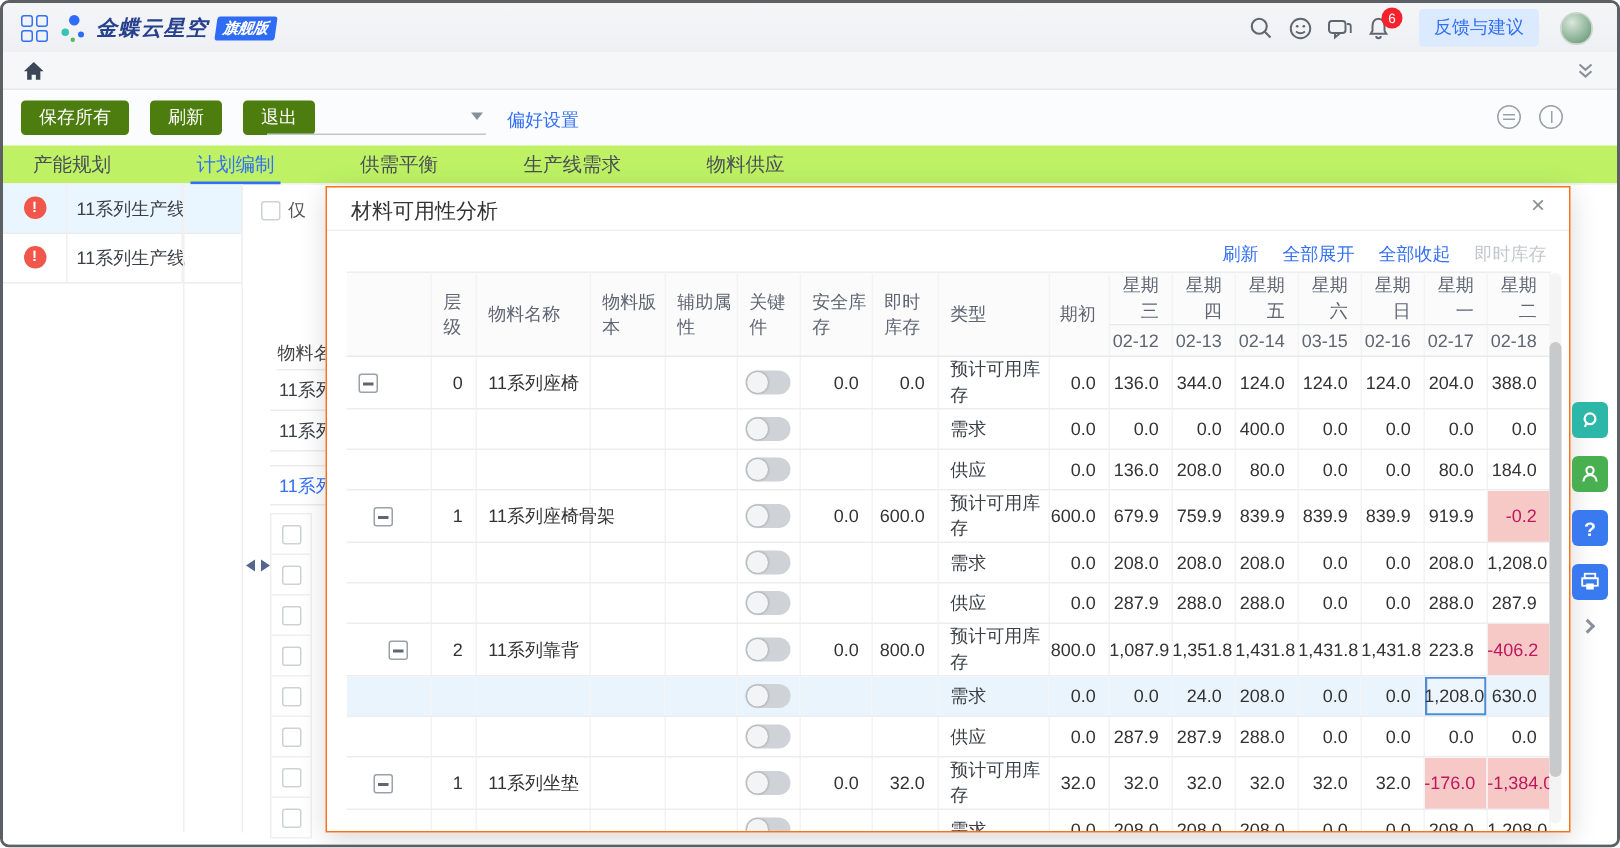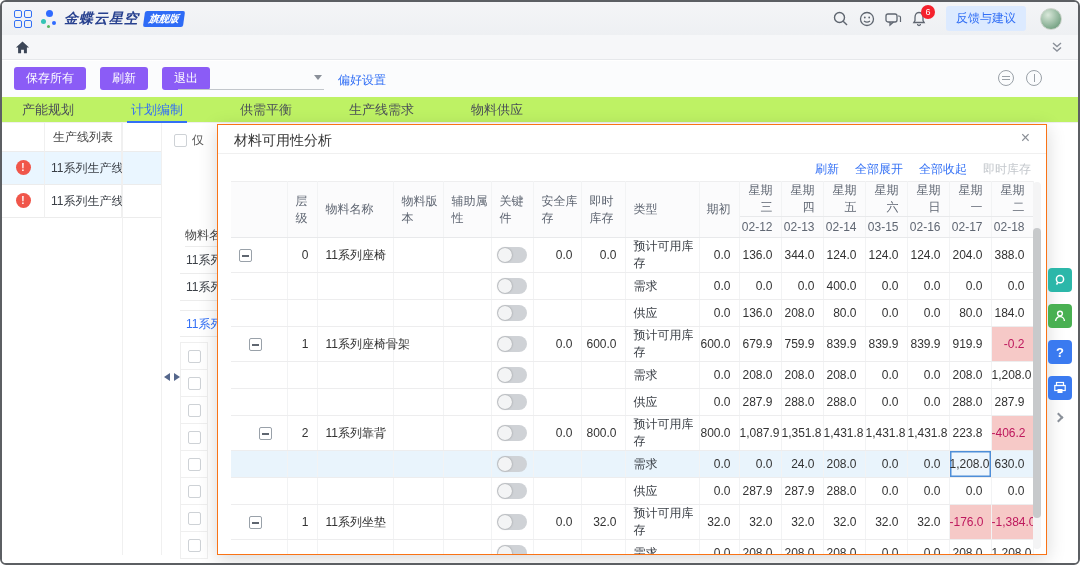--- a/index.html
+++ b/index.html
@@ -33,21 +33,21 @@
 
   
   .navbar { position:absolute; top:33px; left:0; right:0; height:25px; background:#f6f7f9; border-bottom:1px solid #e6e8eb; }
   .home-ic { position:absolute; left:13px; top:5px; }
   .ws-tab { position:absolute; left:32px; top:0; height:25px; line-height:24px; padding:0 6px; font-size:13px; color:#51565e; cursor:pointer; }
   .ws-tab::after { content:''; position:absolute; left:2px; right:2px; bottom:0; height:2px; background:#3370f5; }
   .dbl-chev { position:absolute; right:14px; top:5px; cursor:pointer; }
 
   
   .toolbar { position:absolute; top:59px; left:0; right:0; height:36px; background:#fbfcfd; }
-  .tb-btn { background:#8b5cf6; color:#fff; border:none; border-radius:3px; height:23px; padding:0 12px;
+  .tb-btn { background:#4d7c0f; color:#fff; border:none; border-radius:3px; height:23px; padding:0 12px;
             font-size:12px; margin-right:14px; cursor:pointer; font-family:Liberation Serif, serif; }
   .tb-btn-wrap { position:absolute; left:12px; top:6px; }
   .tb-select { position:absolute; left:176px; top:6px; width:146px; height:23px; border-bottom:1px solid #c3c7cc; cursor:pointer; }
   .tb-select::after { content:''; position:absolute; right:2px; top:8px; border:4px solid transparent; border-top:5px solid #8a9099; }
   .pref-link { position:absolute; left:336px; top:11px; color:#3370f5; font-size:12px; cursor:pointer; }
   .tb-circle { position:absolute; top:9px; width:16px; height:16px; border:1px solid #9aa1a8; border-radius:50%; cursor:pointer; }
   .tb-circle.c1 { left:996px; } .tb-circle.c2 { left:1024px; }
   .tb-circle.c1::after { content:''; position:absolute; left:3px; top:4.5px; width:8px; height:1px; background:#9aa1a8; box-shadow:0 3px 0 #9aa1a8; }
   .tb-circle.c2::after { content:''; position:absolute; left:6.5px; top:3px; width:1.5px; height:8px; background:#9aa1a8; }
 
@@ -211,25 +211,20 @@
       <div class="mtab">产能规划</div>
       <div class="mtab active">计划编制</div>
       <div class="mtab">供需平衡</div>
       <div class="mtab">生产线需求</div>
       <div class="mtab">物料供应</div>
     </div>
 
   <div class="content">
 
     <div class="lp">
-      <div class="lp-head">
-        <div></div>
-        <div>生产线列表</div>
-        <div></div>
-      </div>
       <div id="lp-rows">
           <div class="lp-row sel">
             <div class="lp-c1"><span class="err-icon">!</span></div>
             <div class="lp-c2">11系列生产线 2</div>
             <div class="lp-c3"></div>
           </div>
           <div class="lp-row">
             <div class="lp-c1"><span class="err-icon">!</span></div>
             <div class="lp-c2">11系列生产线</div>
             <div class="lp-c3"></div>

